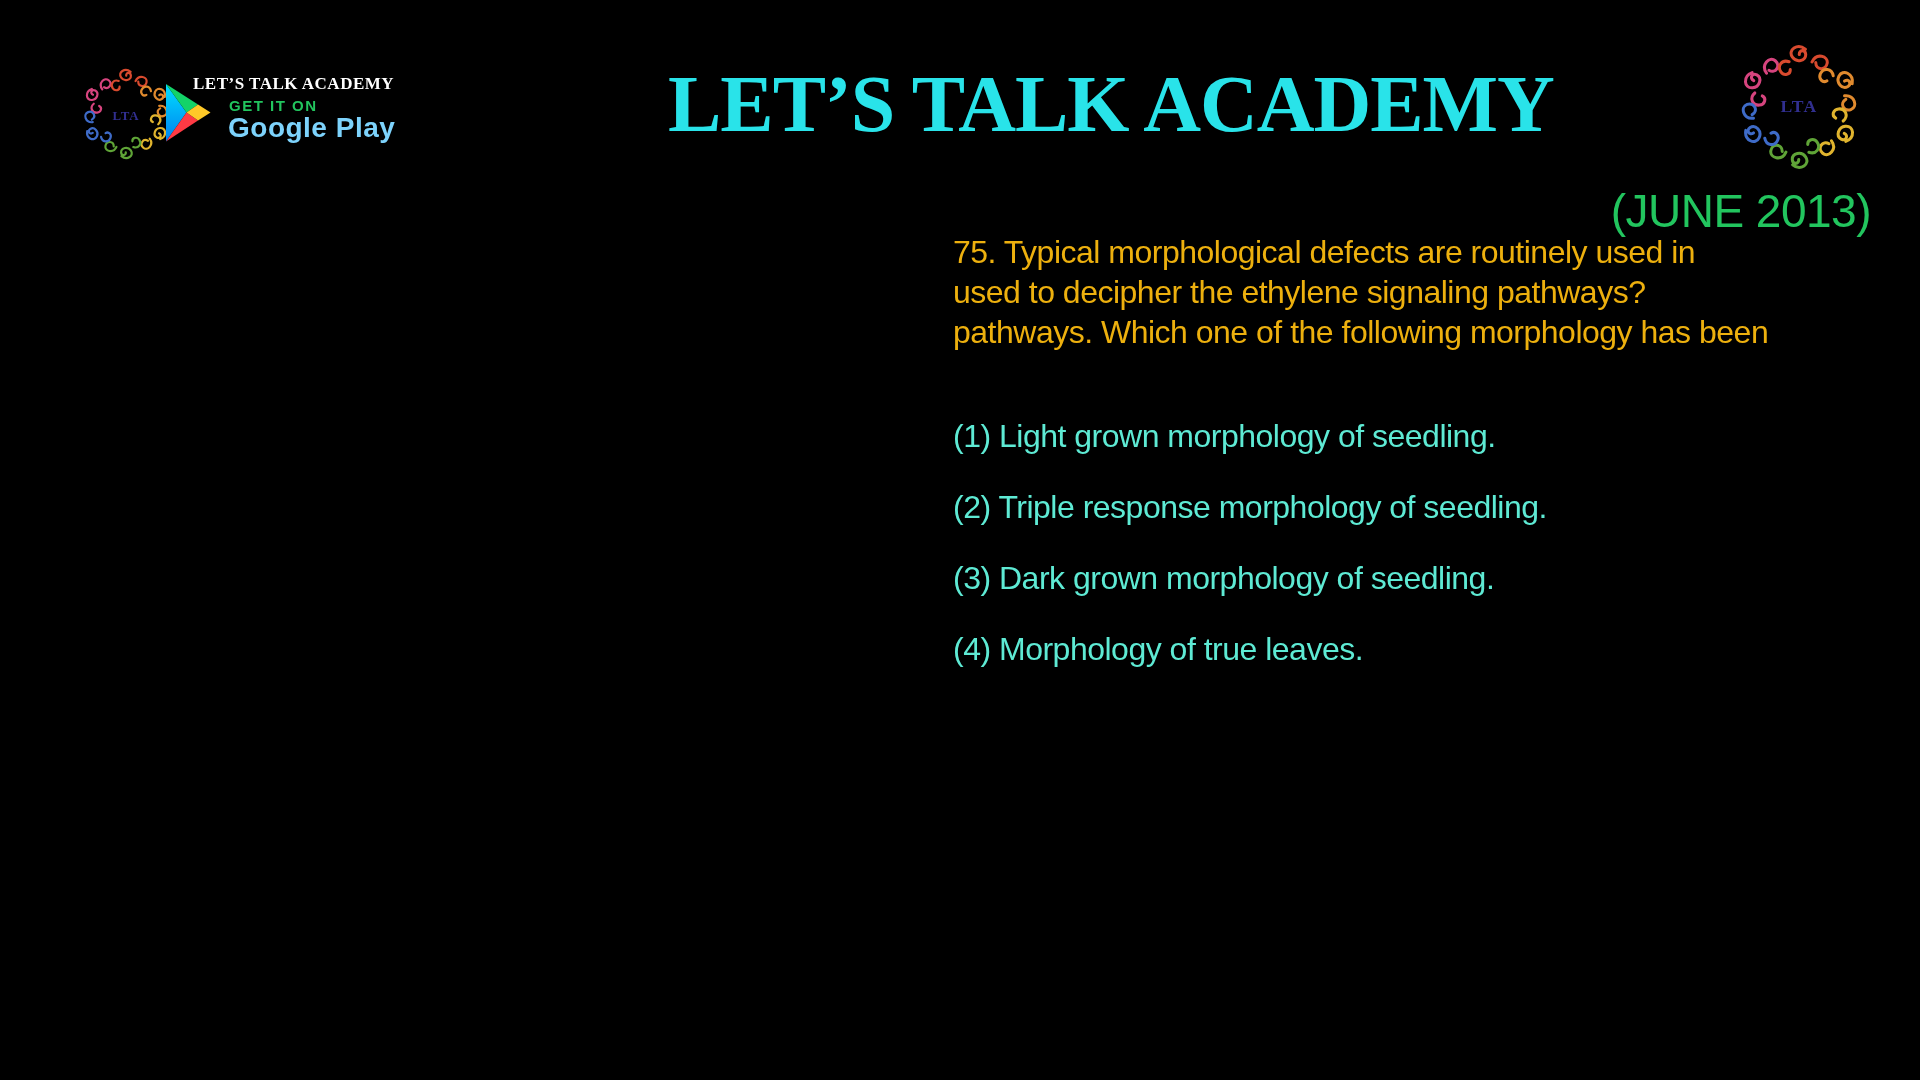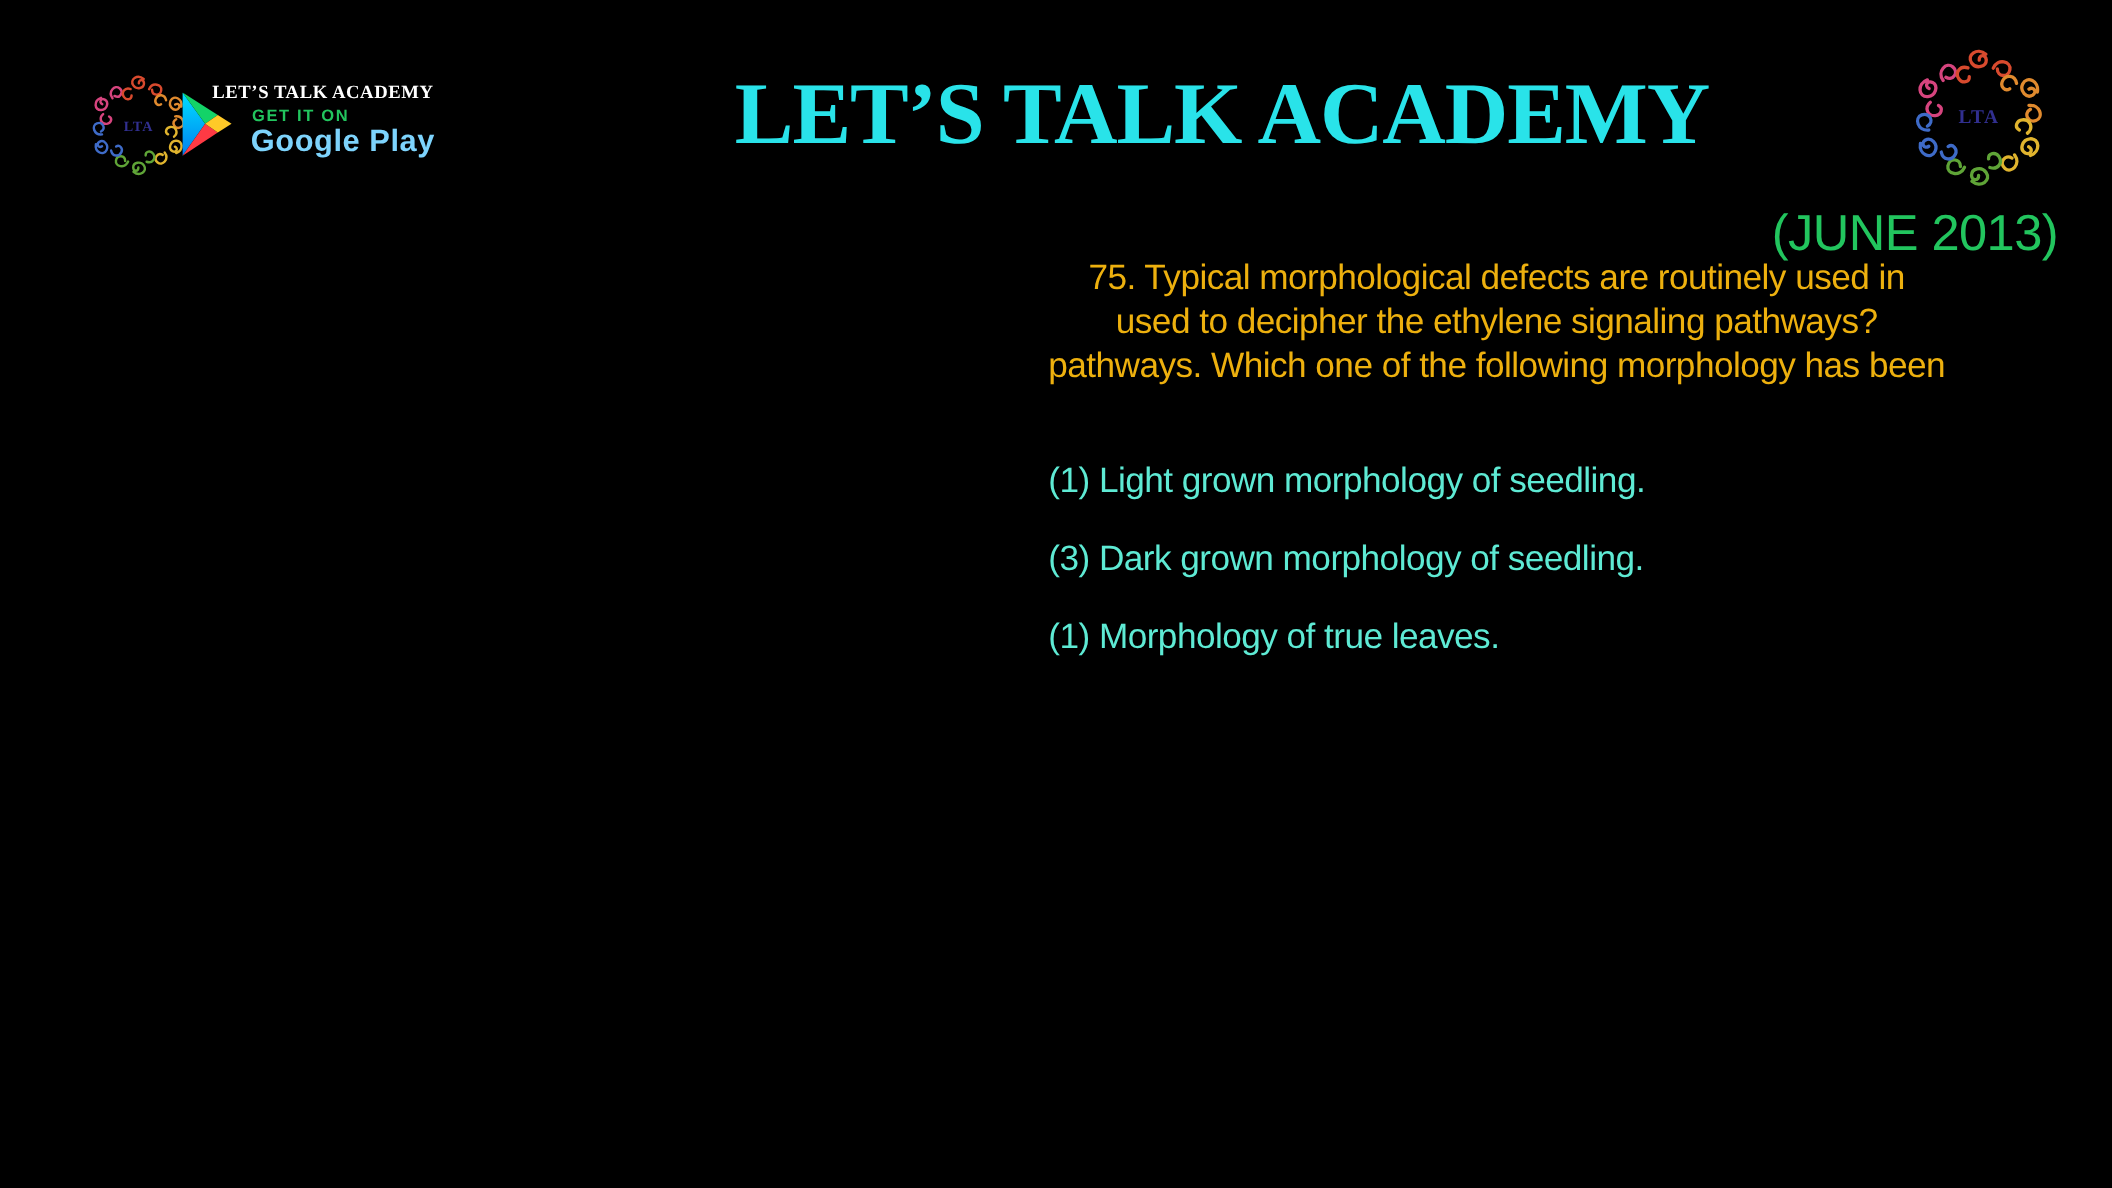--- a/index.html
+++ b/index.html
@@ -61,21 +61,21 @@
   .session {
     position: absolute; right: 49px; top: 184px;
     font-weight: normal; font-size: 46px; letter-spacing: -0.5px;
     color: #22c55e; white-space: nowrap;
   }
   .question {
     position: absolute; left: 953px; top: 232px;
     font-size: 32px; line-height: 40px; letter-spacing: -0.5px;
     color: #edb00e;
   }
-  .question div { white-space: nowrap; text-align: center; }
+  .question div { white-space: nowrap; }
   .options {
     position: absolute; left: 953px; top: 416px;
     font-size: 32px; line-height: 40px; letter-spacing: -0.5px;
     color: #5eead4;
   }
   .option { margin-bottom: 31px; white-space: nowrap; }
 </style>
 </head>
 <body>
 
@@ -160,17 +160,18 @@
   <div class="session">(JUNE 2013)</div>
 
   <div class="question">
     <div>75. Typical morphological defects are routinely used in</div>
     <div>used to decipher the ethylene signaling pathways?</div>
     <div>pathways. Which one of the following morphology has been</div>
   </div>
 
   <div class="options">
     <div class="option">(1) Light grown morphology of seedling.</div>
+    <div class="option">(2) Triple response morphology of seedling.</div>
     <div class="option">(3) Dark grown morphology of seedling.</div>
-    <div class="option">(1) Morphology of true leaves.</div>
+    <div class="option">(4) Morphology of true leaves.</div>
   </div>
 
 </div>
 
 </body></html>

